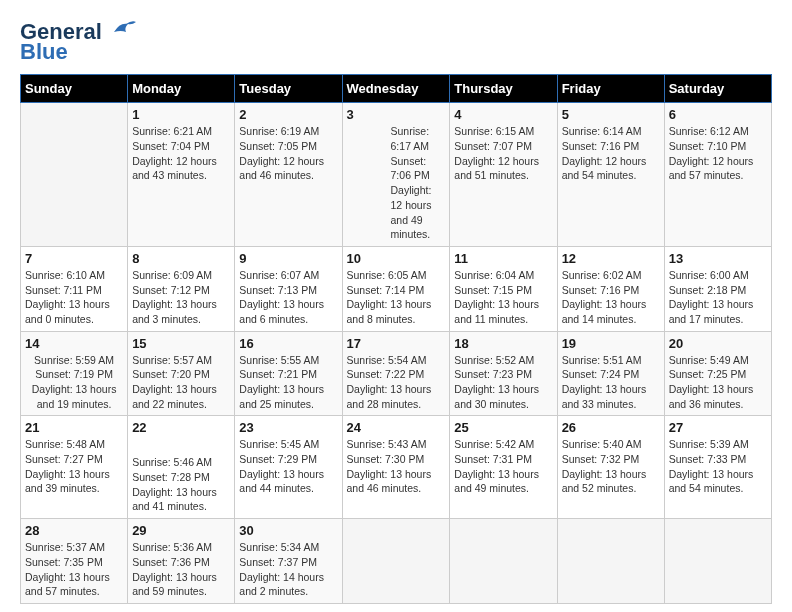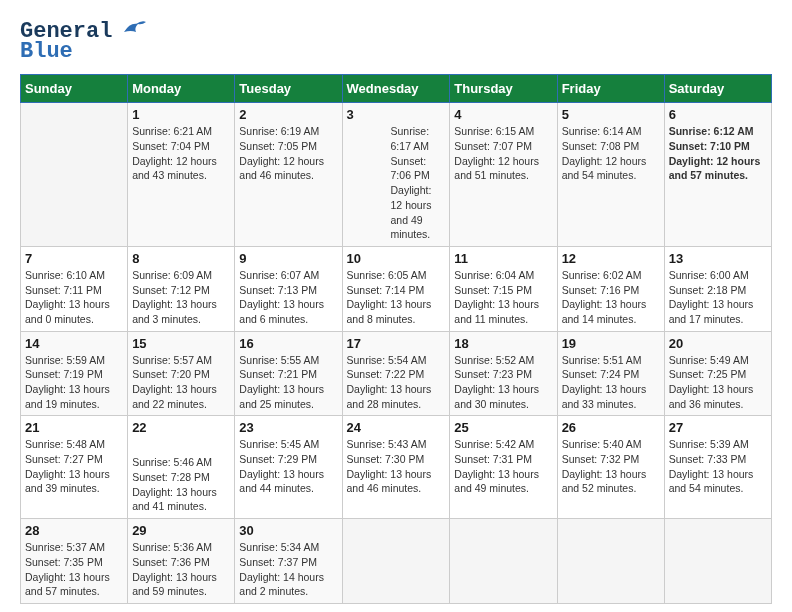--- a/index.html
+++ b/index.html
@@ -8,21 +8,20 @@
       background: #fff;
       width: 792px;
       min-height: 612px;
       padding: 20px;
     }
     .header {
       display: flex;
       justify-content: space-between;
       align-items: flex-end;
       margin-bottom: 10px;
-      font-family: Liberation Mono, monospace;
     }
     .logo {
       display: flex;
       flex-direction: column;
       font-size: 22px;
       font-weight: bold;
       color: #1a3a5c;
       line-height: 1.1;
     }
     .title-block {
@@ -37,21 +36,21 @@
       font-size: 15px;
       color: #333;
       font-weight: normal;
     }
     .calendar {
       width: 100%;
       border-collapse: collapse;
       font-size: 11px;
     }
     .calendar thead th {
-      background-color: #15803d;
+      background-color: #000000;
       color: #fff;
       padding: 6px 4px;
       text-align: left;
       font-size: 13px;
       font-weight: bold;
       border: 1px solid #2e6db4;
     }
     .calendar tbody td {
       border: 1px solid #ccc;
       vertical-align: top;
@@ -134,27 +133,27 @@
         <td>
           <span class="day-num">4</span>
           <div class="day-info" style="white-space: pre-line;">Sunrise: 6:15 AM
 Sunset: 7:07 PM
 Daylight: 12 hours
 and 51 minutes.</div>
         </td>
         <td>
           <span class="day-num">5</span>
           <div class="day-info" style="white-space: pre-line;">Sunrise: 6:14 AM
-Sunset: 7:08 PM
+Sunset: 7:16 PM
 Daylight: 12 hours
 and 54 minutes.</div>
         </td>
         <td>
           <span class="day-num">6</span>
-          <div class="day-info" style="white-space: pre-line; font-weight: bold;">Sunrise: 6:12 AM
+          <div class="day-info" style="white-space: pre-line;">Sunrise: 6:12 AM
 Sunset: 7:10 PM
 Daylight: 12 hours
 and 57 minutes.</div>
         </td>
       </tr>
       <tr>
         <td>
           <span class="day-num">7</span>
           <div class="day-info" style="white-space: pre-line;">Sunrise: 6:10 AM
 Sunset: 7:11 PM
@@ -200,21 +199,21 @@
           <span class="day-num">13</span>
           <div class="day-info" style="white-space: pre-line;">Sunrise: 6:00 AM
 Sunset: 2:18 PM
 Daylight: 13 hours
 and 17 minutes.</div>
         </td>
       </tr>
       <tr>
         <td>
           <span class="day-num">14</span>
-          <div class="day-info" style="white-space: pre-line;">Sunrise: 5:59 AM
+          <div class="day-info" style="white-space: pre-line; text-align: center;">Sunrise: 5:59 AM
 Sunset: 7:19 PM
 Daylight: 13 hours
 and 19 minutes.</div>
         </td>
         <td>
           <span class="day-num">15</span>
           <div class="day-info" style="white-space: pre-line;">Sunrise: 5:57 AM
 Sunset: 7:20 PM
 Daylight: 13 hours
 and 22 minutes.</div>

